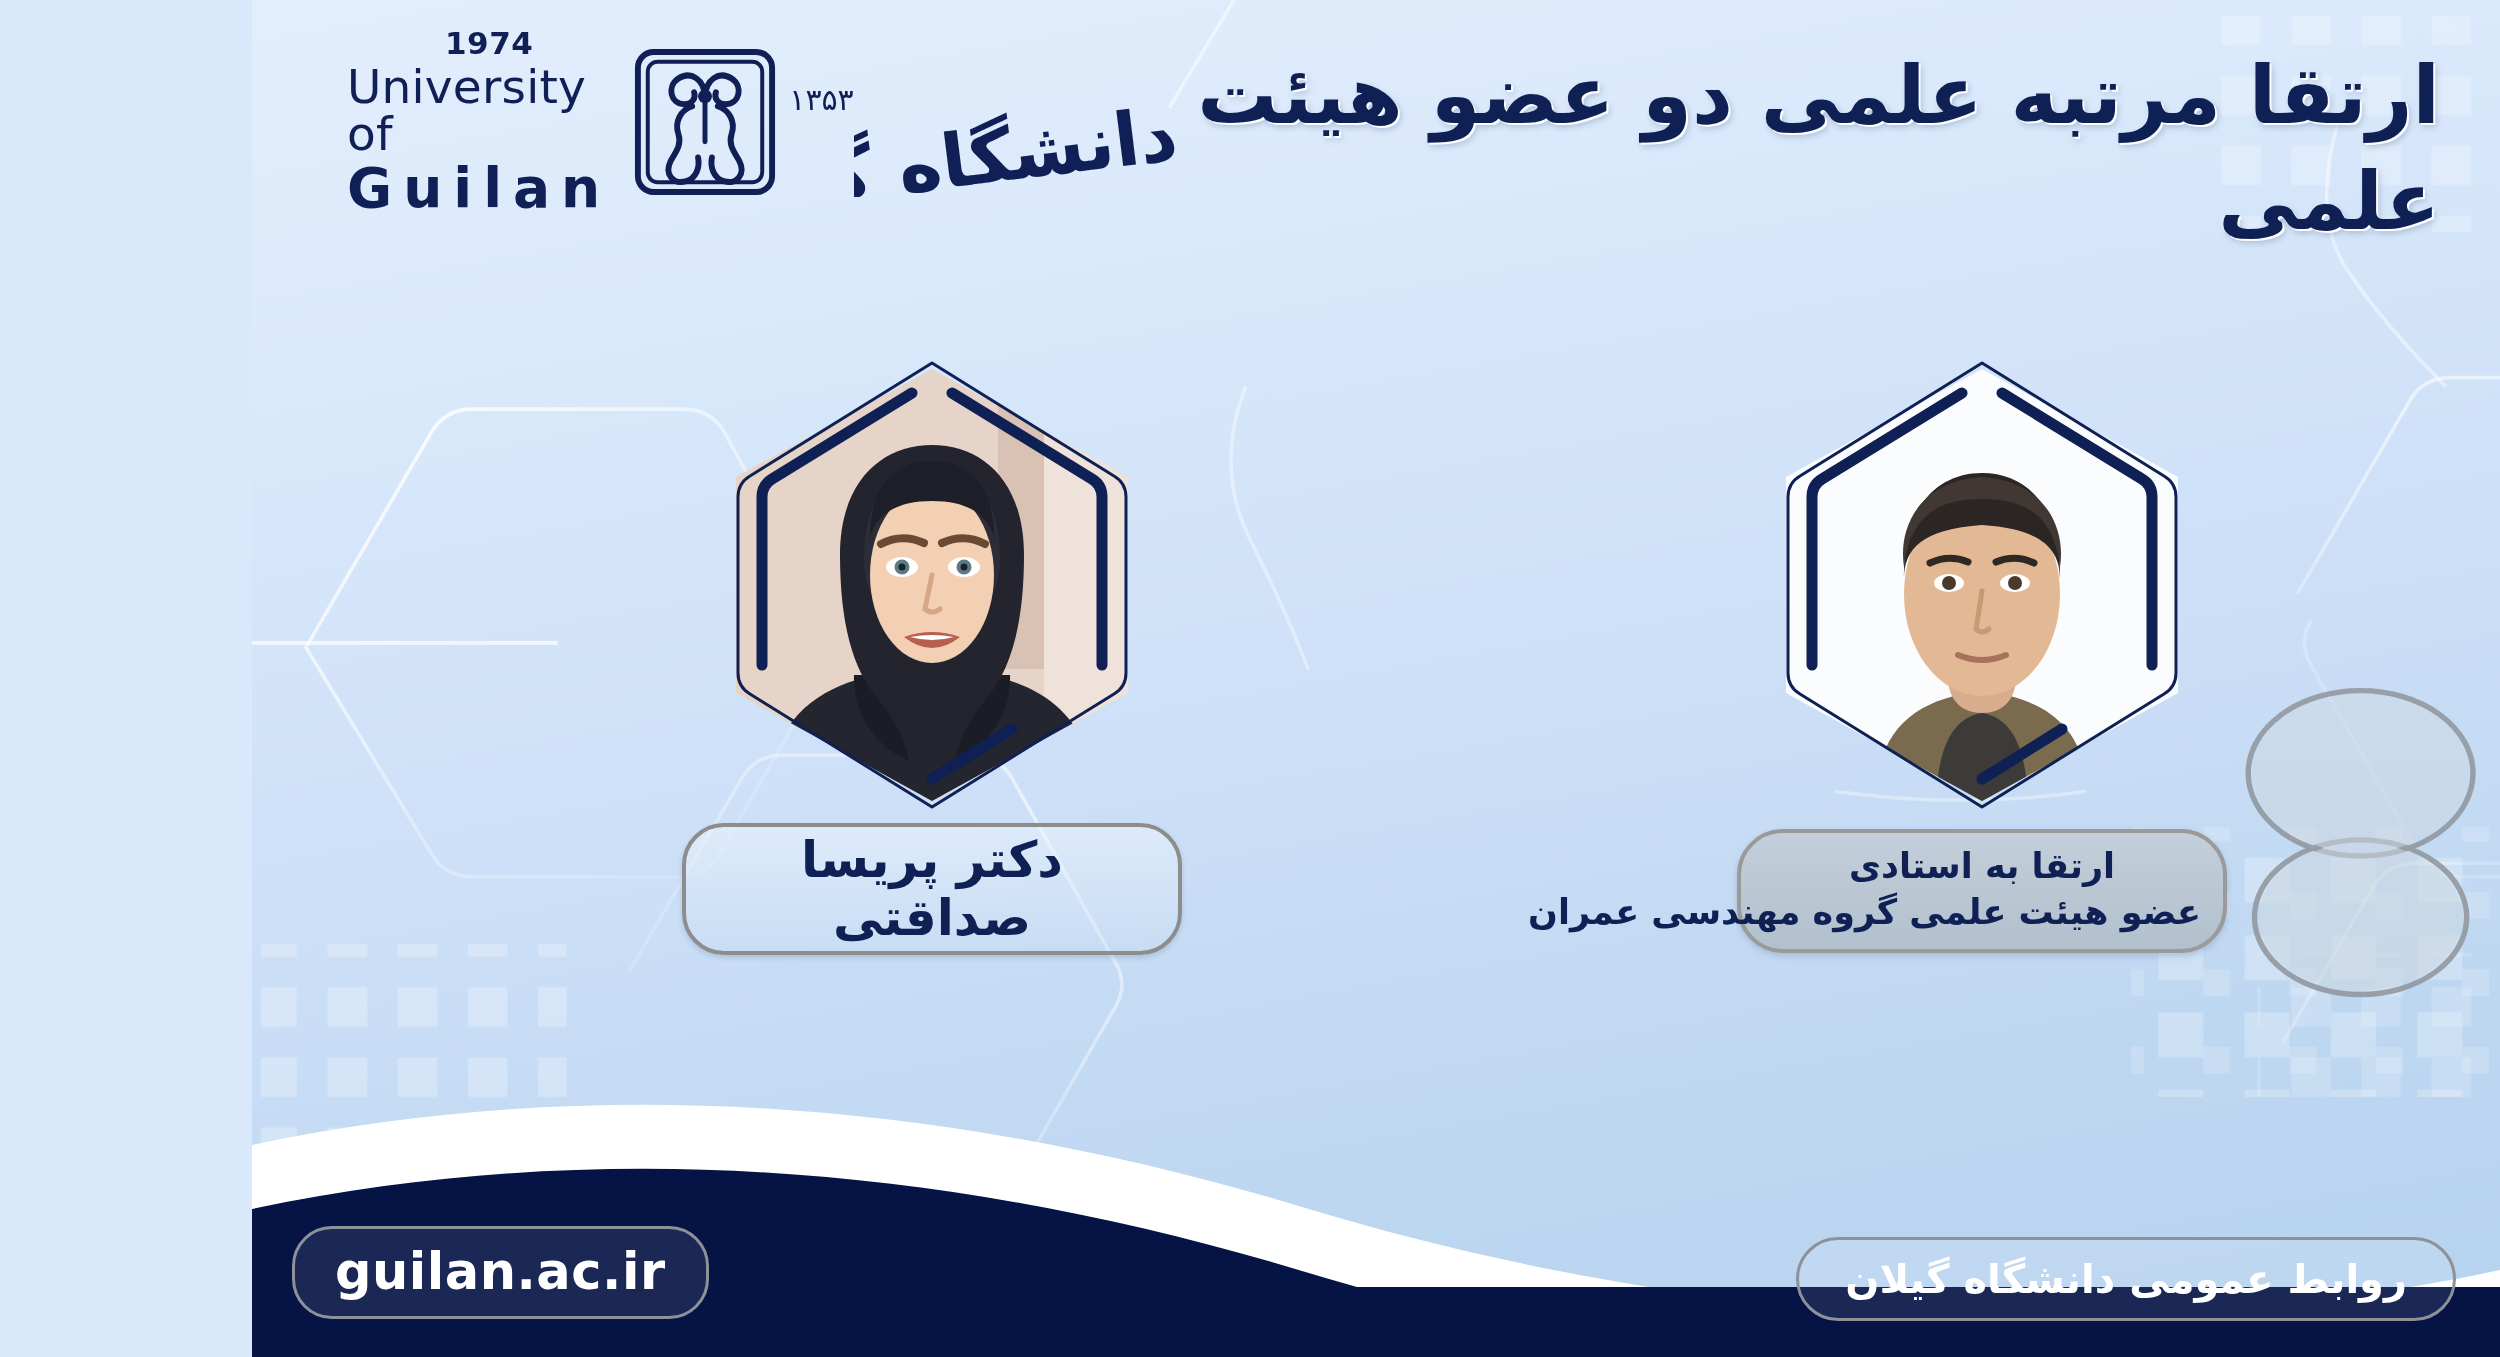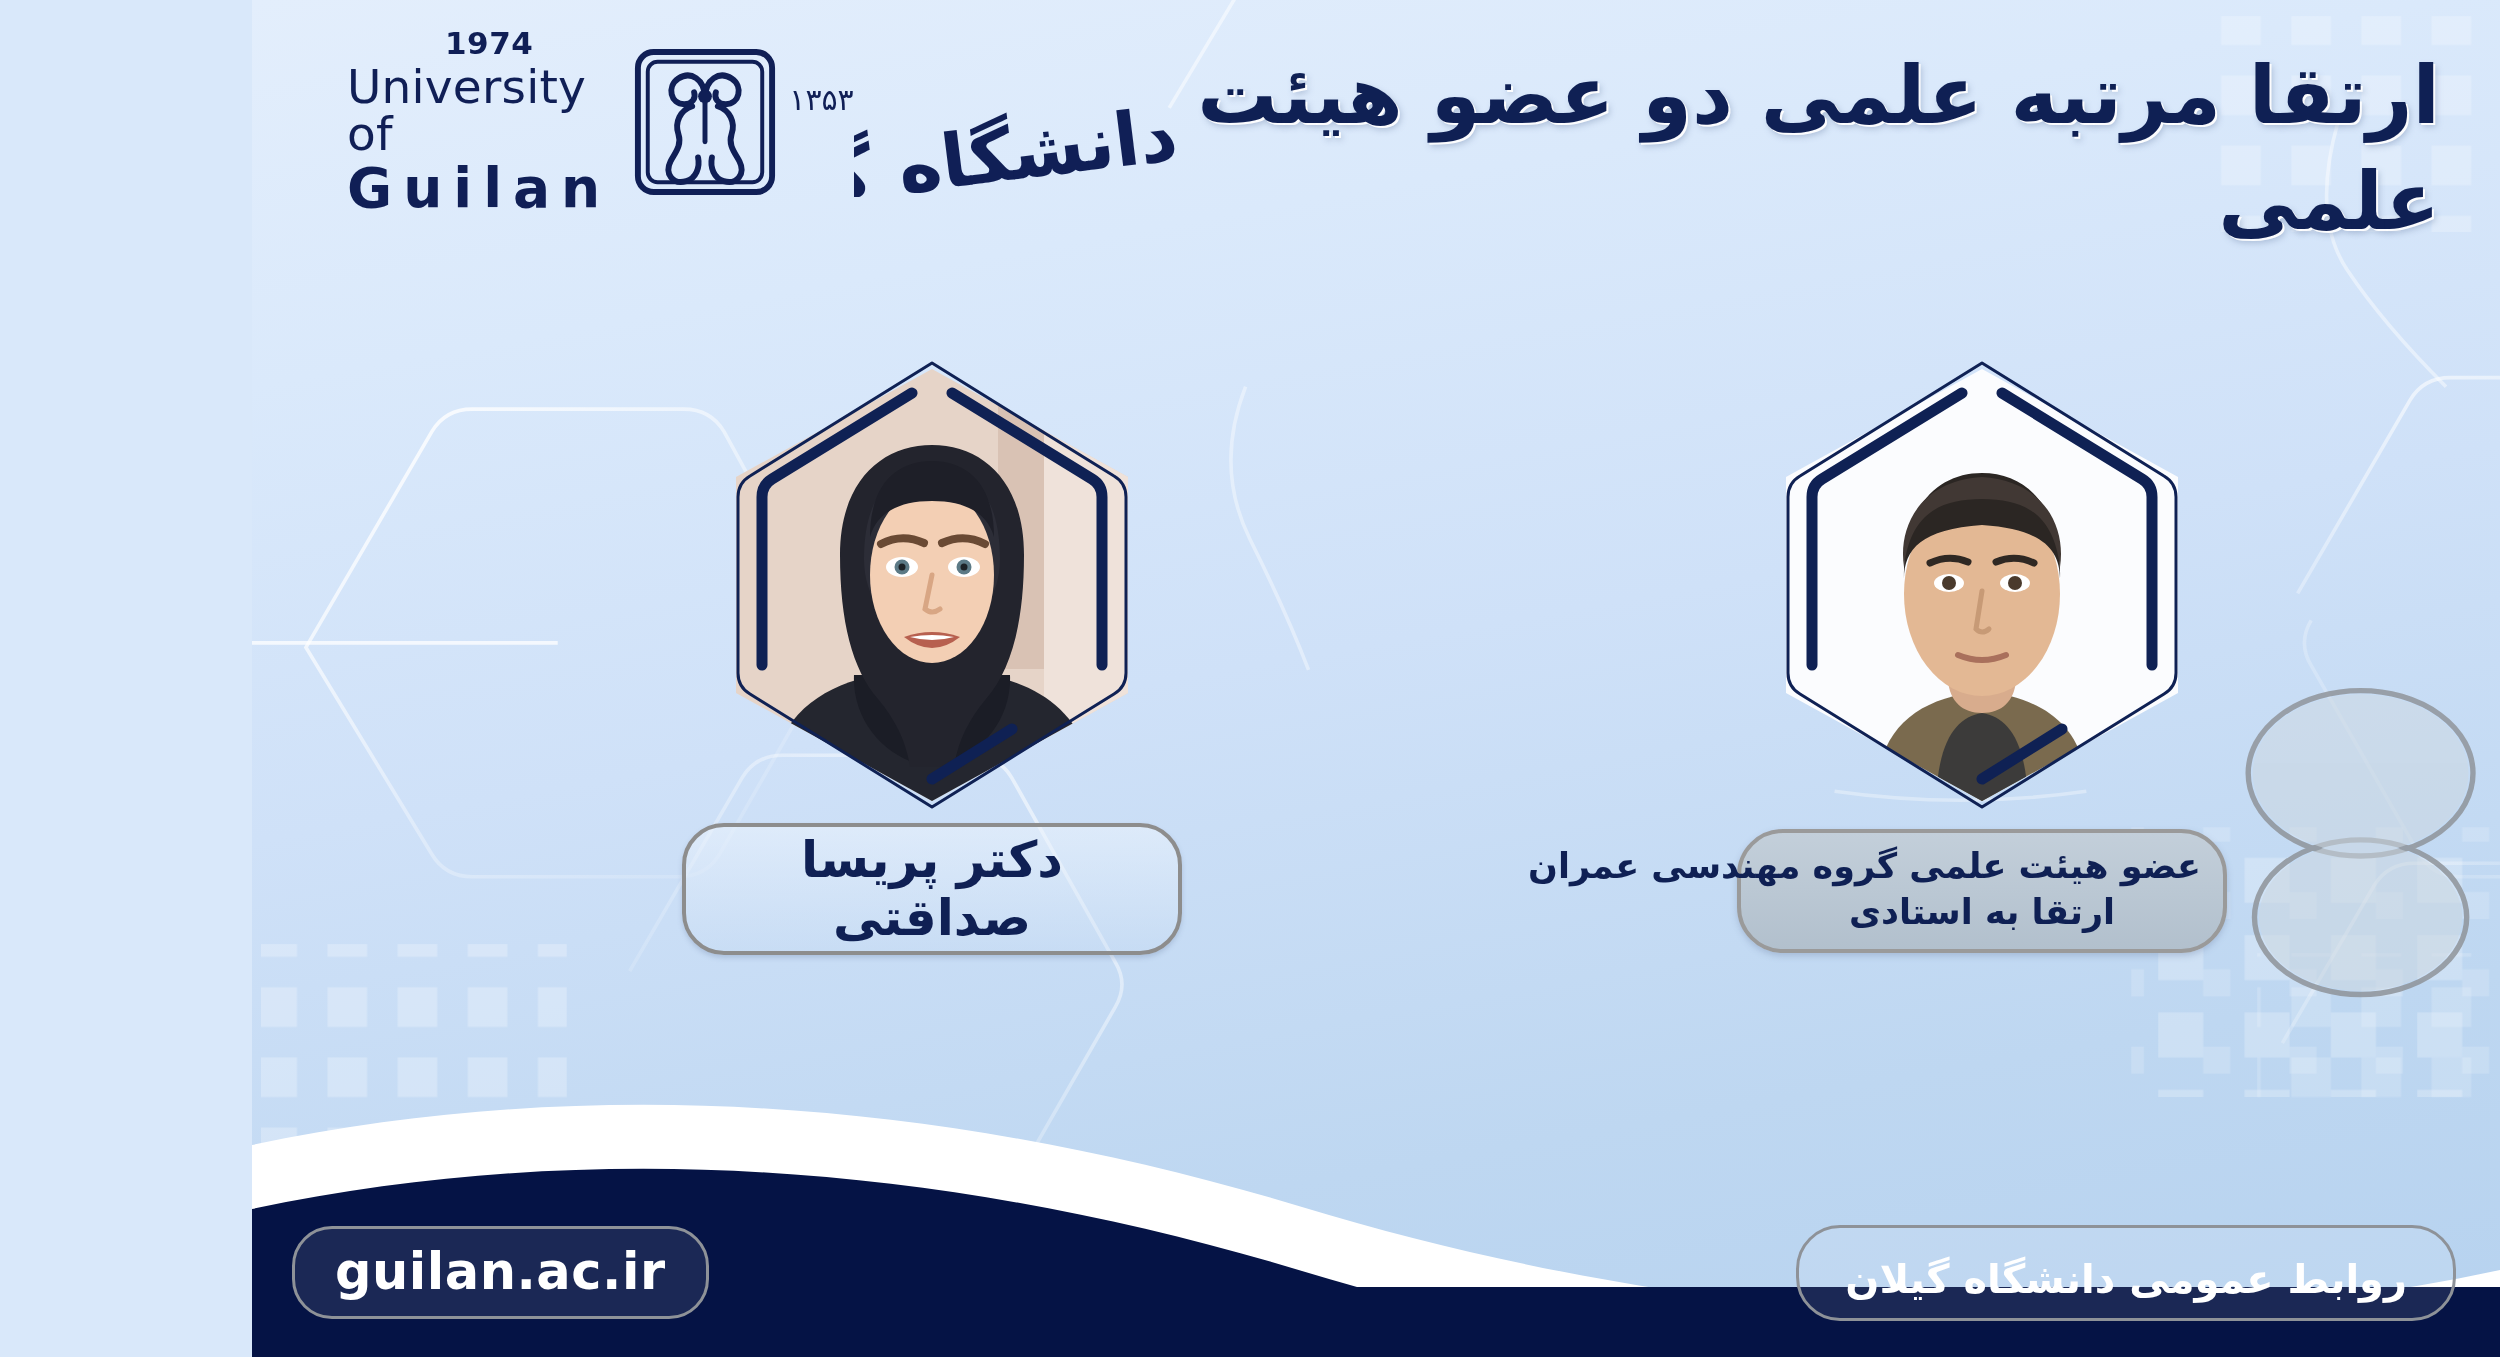--- a/index.html
+++ b/index.html
@@ -134,21 +134,21 @@
     border-radius: 40px;
     background: rgba(255,255,255,.09);
     color: #ffffff;
     font-size: 51px; font-weight: 700;
     direction: ltr;
     letter-spacing: .5px;
   }
   .dept-pill {
     position: absolute;
     right: 44px; bottom: 36px;
-    padding: 28px 46px 16px;
+    padding: 16px 46px 16px;
     border: 3px solid #8e9298;
     border-radius: 44px;
     background: rgba(255,255,255,.09);
     color: #ffffff;
     font-size: 40px; font-weight: 700;
     direction: rtl;
   }
 </style>
 </head>
 <body>
@@ -269,22 +269,22 @@
       <svg class="hex-border" viewBox="0 0 420 460" aria-hidden="true">
         <path d="M210 8 L392 121 Q404 128 404 142 L404 318 Q404 332 392 339 L210 452
                  L28 339 Q16 332 16 318 L16 142 Q16 128 28 121 Z" fill="none" stroke="#0f2154" stroke-width="3" stroke-linejoin="round"></path>
         <path d="M40 310 L40 142 Q40 130 50 124 L190 38" fill="none" stroke="#0f2154" stroke-width="11" stroke-linecap="round" stroke-linejoin="round"></path>
         <path d="M230 38 L370 124 Q380 130 380 142 L380 310" fill="none" stroke="#0f2154" stroke-width="11" stroke-linecap="round" stroke-linejoin="round"></path>
         <path d="M210 424 L290 374" fill="none" stroke="#0f2154" stroke-width="11" stroke-linecap="round"></path>
       </svg>
     </div>
 
     <div class="role-pill">
+      <span class="line">ارتقا به استادی</span>
       <span class="line">عضو هیئت علمی گروه مهندسی عمران</span>
-      <span class="line">ارتقا به استادی</span>
     </div>
   </div>
 
   <div class="person person--left">
     <div class="hex-wrap">
       <div class="hex-photo">
         <svg class="face" viewBox="0 0 392 432" preserveAspectRatio="xMidYMid slice" aria-hidden="true">
           <rect width="392" height="432" fill="#e6d4c8"></rect>
           <rect x="262" y="0" width="46" height="300" fill="#d9c2b4"></rect>
           <rect x="308" y="0" width="84" height="432" fill="#efe2da"></rect>

